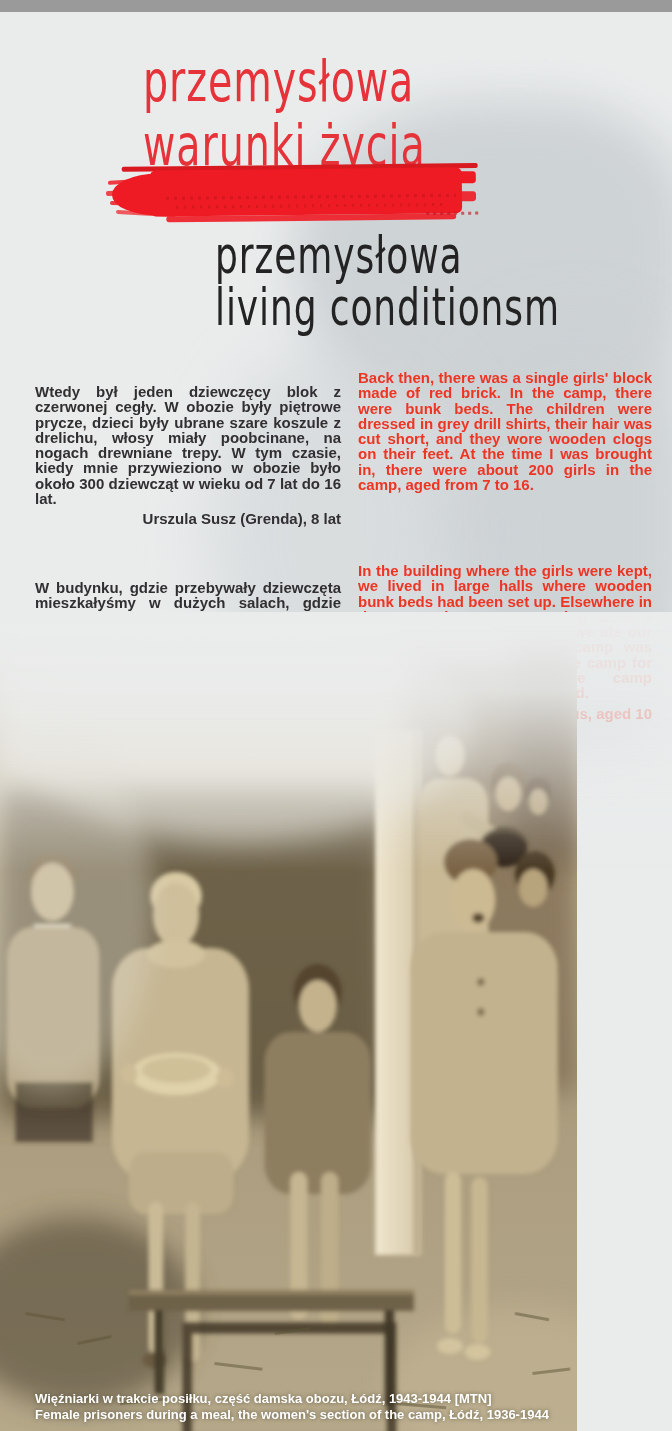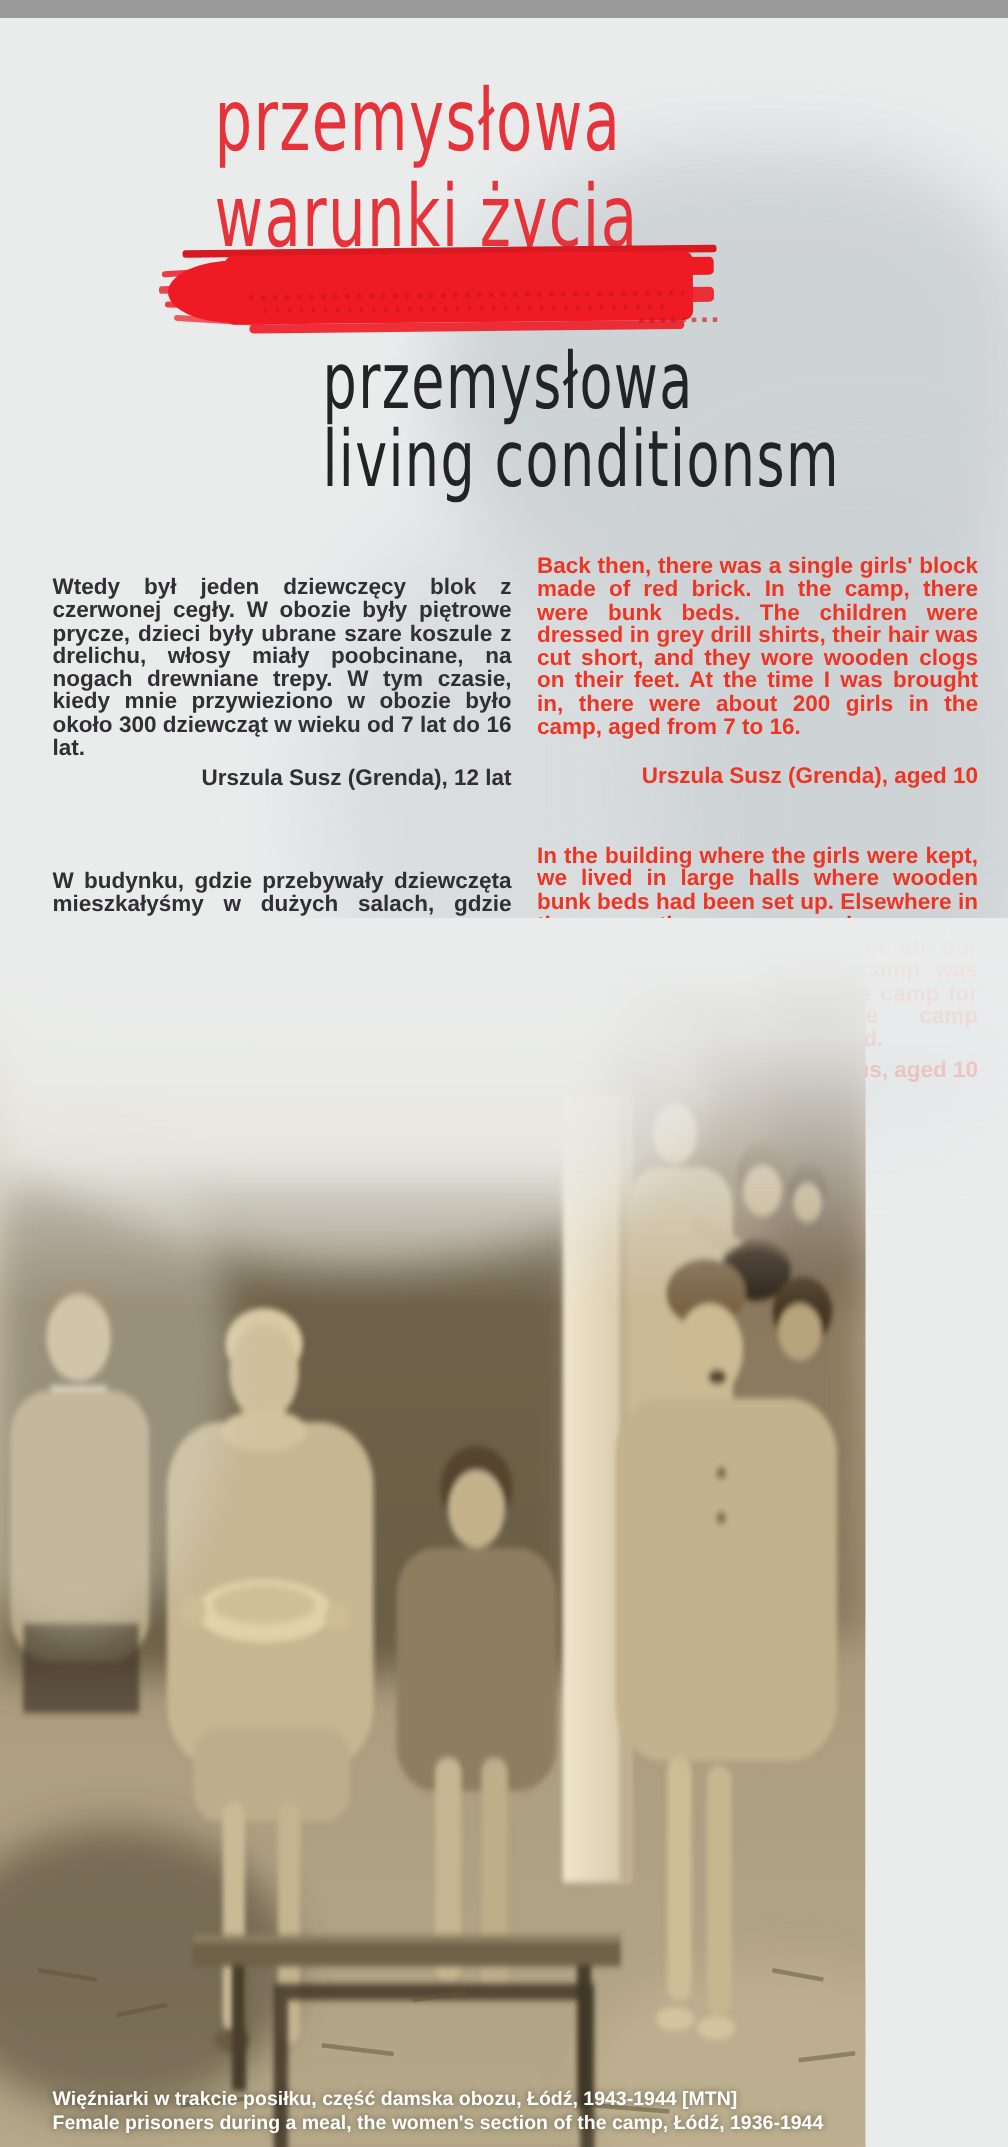--- a/index.html
+++ b/index.html
@@ -89,26 +89,25 @@
       <line x1="70" y1="43" x2="340" y2="43" stroke-dasharray="2 6"></line>
       <line x1="320" y1="52" x2="372" y2="52" stroke-dasharray="3 4"></line>
     </g>
   </svg>
 
   <h1 class="title-line t-black tl3">przemysłowa</h1>
   <h1 class="title-line t-black tl4">living conditionsm</h1>
 
   <section class="quote col-pl q-pl-1">
     <p>Wtedy był jeden dziewczęcy blok z czerwonej cegły. W obozie były piętrowe prycze, dzieci były ubrane szare koszule z drelichu, włosy miały poobcinane, na nogach drewniane trepy. W tym czasie, kiedy mnie przywieziono w obozie było około 300 dziewcząt w wieku od 7 lat do 16 lat.</p>
-    <p class="attr">Urszula Susz (Grenda), 12 lat</p>
+    <p class="attr">Urszula Susz (Grenda), 8 lat</p>
   </section>
 
   <section class="quote col-en q-en-1">
     <p>Back then, there was a single girls' block made of red brick. In the camp, there were bunk beds. The children were dressed in grey drill shirts, their hair was cut short, and they wore wooden clogs on their feet. At the time I was brought in, there were about 200 girls in the camp, aged from 7 to 16.</p>
-    <p class="attr">Urszula Susz (Grenda), aged 10</p>
   </section>
 
   <section class="quote col-pl q-pl-2">
     <p>W budynku, gdzie przebywały dziewczęta mieszkałyśmy w dużych salach, gdzie powstawiane były prycze drewniane – piętrowe. Ponadto na terenie obozu znajdowała się szwalnia, pralnia oraz barak, gdzie zimą jadaliśmy posiłki. Nasz obóz dziewczęcy był wydzielony, gdyż obok znajdował się obóz dla chłopców, gdzie znajdowała się również cała administracja więzienna.</p>
     <p class="attr">Brygida Casselius, 10 lat</p>
   </section>
 
   <section class="quote col-en q-en-2">
     <p>In the building where the girls were kept, we lived in large halls where wooden bunk beds had been set up. Elsewhere in the camp, there was a sewing room, a laundry and a barrack where we ate our meals in winter. Our girls' camp was separate, as next to it was the camp for boys, where the entire camp administration was also located.</p>
     <p class="attr">Brygida Casselius, aged 10</p>

